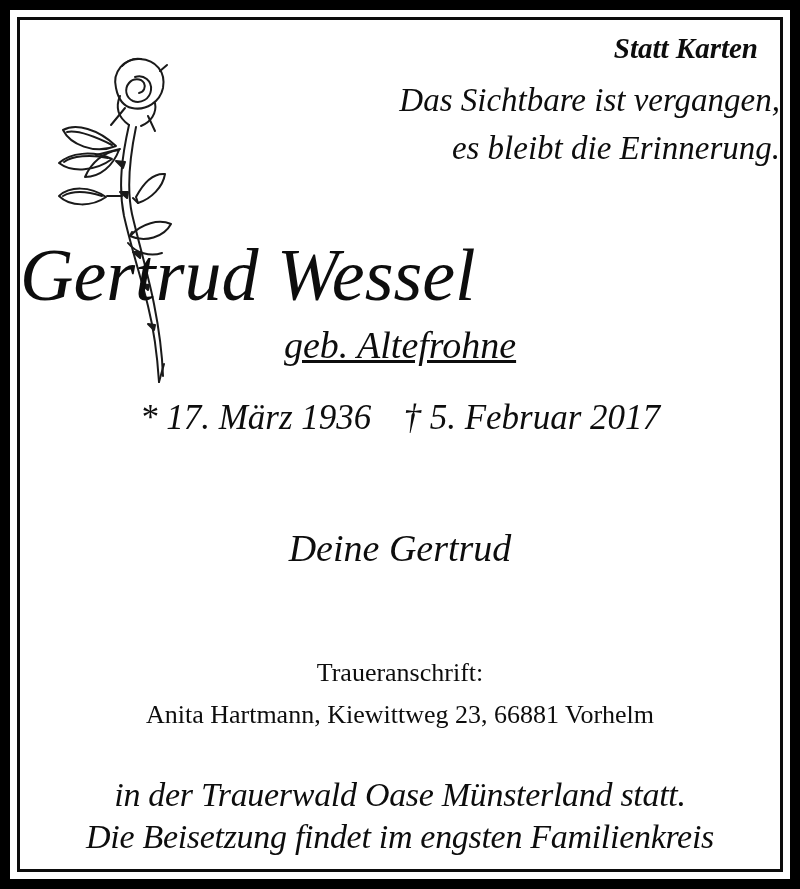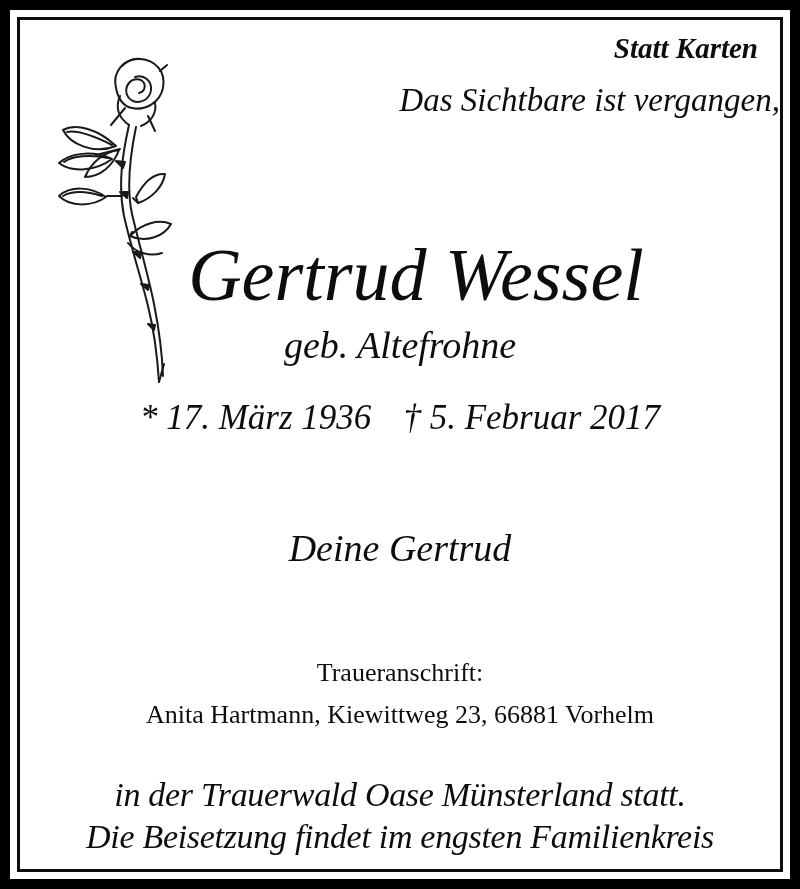--- a/index.html
+++ b/index.html
@@ -28,28 +28,27 @@
     font-size:29px;font-weight:bold;font-style:italic;
     letter-spacing:0px;
   }
   .epigraph{
     position:absolute;top:56px;left:0;right:0;
     text-align:right;
     font-size:33px;line-height:48px;font-style:italic;
   }
   .deceased-name{
     position:absolute;top:212px;left:0;right:0;
-    text-align:center;
     font-size:74px;line-height:86px;font-style:italic;
-    font-weight:normal;margin:0;padding-left:32px;
+    font-weight:normal;margin:0;
   }
   .maiden-name{
     position:absolute;top:302px;left:0;right:0;
     text-align:center;
-    font-size:38px;line-height:46px;font-style:italic;
+    font-size:38px;line-height:46px;font-style:italic;text-decoration:underline;
   }
   .dates-row{
     position:absolute;top:378px;left:0;right:0;
     display:flex;justify-content:center;gap:32px;
     font-size:35px;font-style:italic;
   }
   .farewell{
     position:absolute;top:506px;left:0;right:0;
     text-align:center;
     font-size:38px;font-style:italic;
@@ -120,20 +119,21 @@
           <path d="M108,212 l-7,-6 l8,0 z" fill="#1a1a1a"></path>
           <path d="M116,244 l-7,-6 l8,1 z" fill="#1a1a1a"></path>
           <path d="M122,284 l-6,-6 l7,1 z" fill="#1a1a1a"></path>
         </svg>
       </div>
 
       <div class="statt-karten">Statt Karten</div>
 
       <div class="epigraph">
         <div>Das Sichtbare ist vergangen,</div>
+        <div>es bleibt die Erinnerung.</div>
       </div>
 
       <h1 class="deceased-name">Gertrud Wessel</h1>
 
       <div class="maiden-name">geb. Altefrohne</div>
 
       <div class="dates-row">
         <span>* 17. März 1936</span>
         <span>† 5. Februar 2017</span>
       </div>

